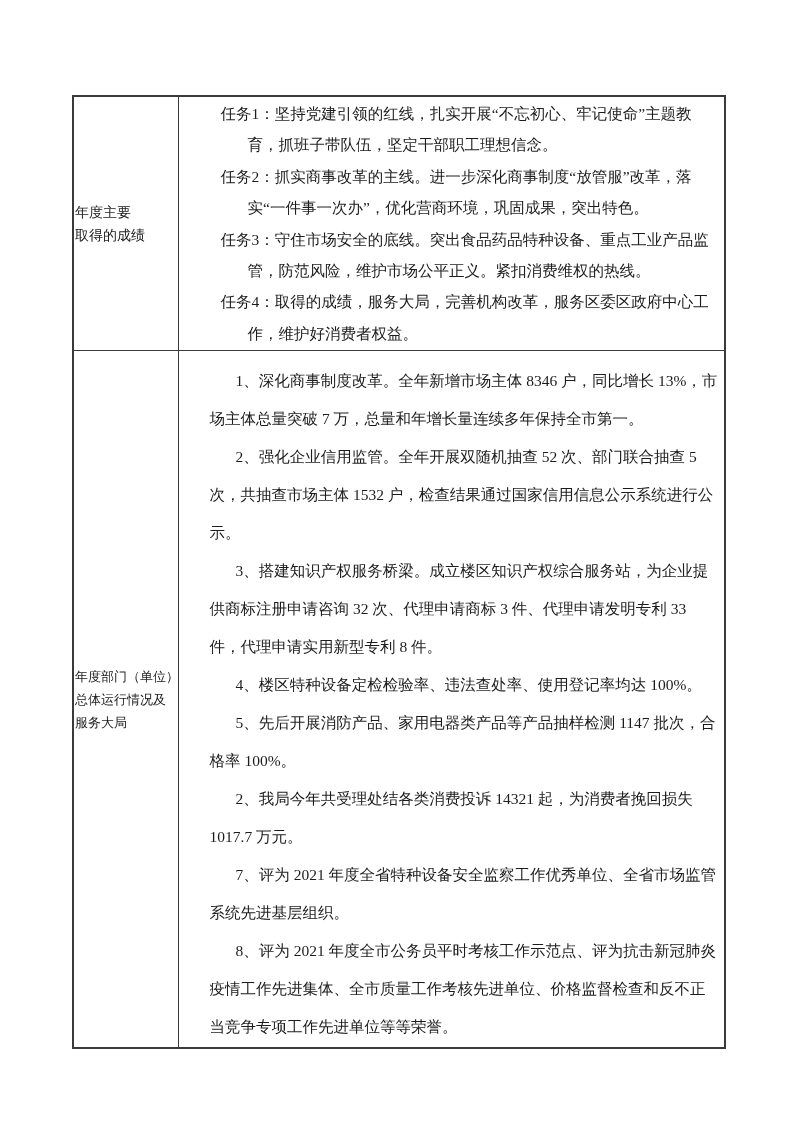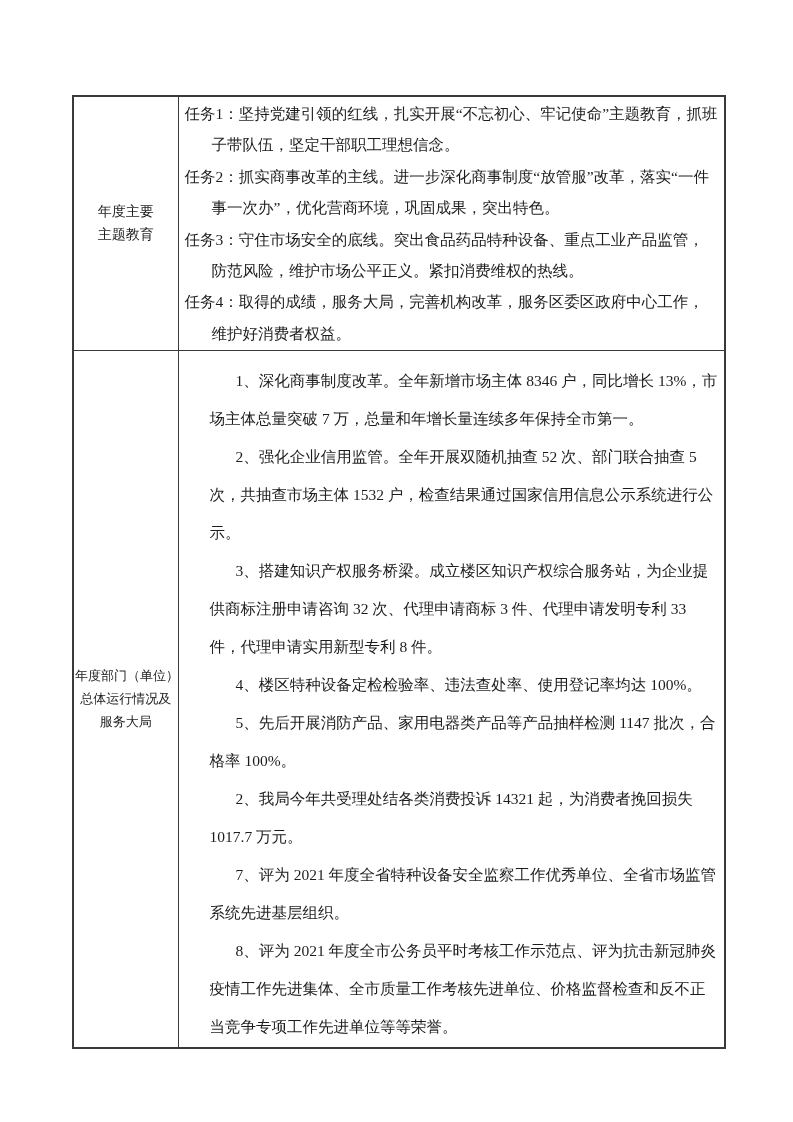--- a/index.html
+++ b/index.html
@@ -29,24 +29,22 @@
     border: 2px solid #3a3a3a;
   }
   table.doc-table td {
     border: 1px solid #3a3a3a;
     overflow: hidden;
   }
   col.c-label { width: 105px; }
   tr.row1 { height: 252px; }
   tr.row2 { height: 676px; }
   td.label-cell {
-    text-align: center;
     vertical-align: middle;
     padding: 8px 1px;
-    font-family: Liberation Mono, monospace;
   }
   tr.row1 td.label-cell .label-line {
     font-size: 14px;
     line-height: 23px;
     white-space: nowrap;
   }
   tr.row2 td.label-cell .label-line {
     font-size: 13px;
     line-height: 23px;
     white-space: nowrap;
@@ -62,39 +60,40 @@
   tr.row2 td.content-cell {
     line-height: 38px;
     vertical-align: top;
     padding-top: 11px;
     padding-left: 31px;
   }
   p { margin: 0; }
   p.task {
     padding-left: 27px;
     text-indent: -27px;
+    margin-left: 36px;
   }
   p.para {
     text-indent: 26px;
   }
 </style>
 </head>
 <body>
 
 <div class="page">
   <table class="doc-table">
     <colgroup>
       <col class="c-label">
       <col class="c-content">
     </colgroup>
     <tbody>
         <tr class="row1">
       <td class="label-cell">
         <div class="label-line">年度主要</div>
-        <div class="label-line">主题教育</div>
+        <div class="label-line">取得的成绩</div>
       </td>
       <td class="content-cell">
         <p class="task"><span>任务1：</span><span>坚持党建引领的红线，扎实开展“不忘初心、牢记使命”主题教育，抓班子带队伍，坚定干部职工理想信念。</span></p>
         <p class="task"><span>任务2：</span><span>抓实商事改革的主线。进一步深化商事制度“放管服”改革，落实“一件事一次办”，优化营商环境，巩固成果，突出特色。</span></p>
         <p class="task"><span>任务3：</span><span>守住市场安全的底线。突出食品药品特种设备、重点工业产品监管，防范风险，维护市场公平正义。紧扣消费维权的热线。</span></p>
         <p class="task"><span>任务4：</span><span>取得的成绩，服务大局，完善机构改革，服务区委区政府中心工作，维护好消费者权益。</span></p>
       </td>
     </tr>
     <tr class="row2">
       <td class="label-cell">

